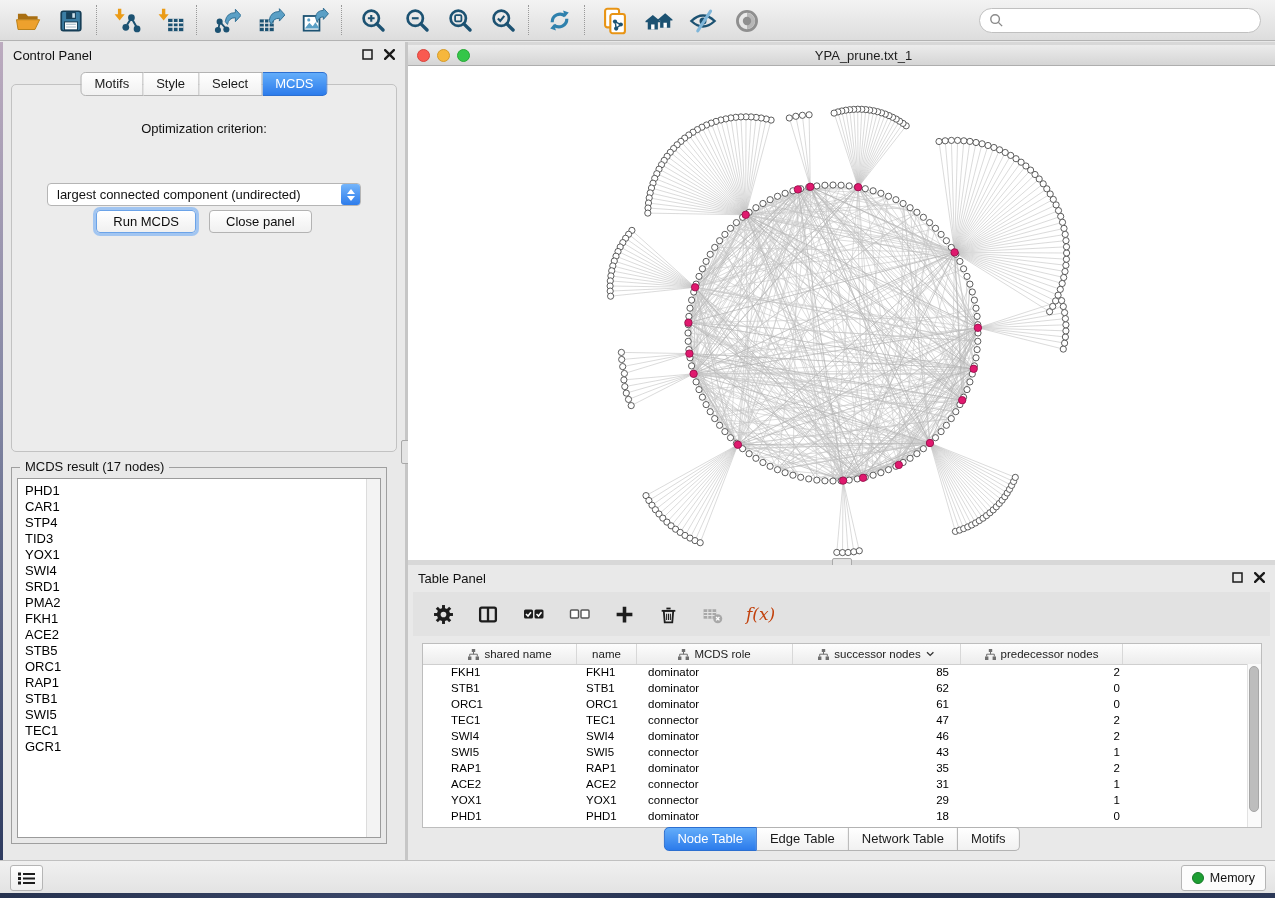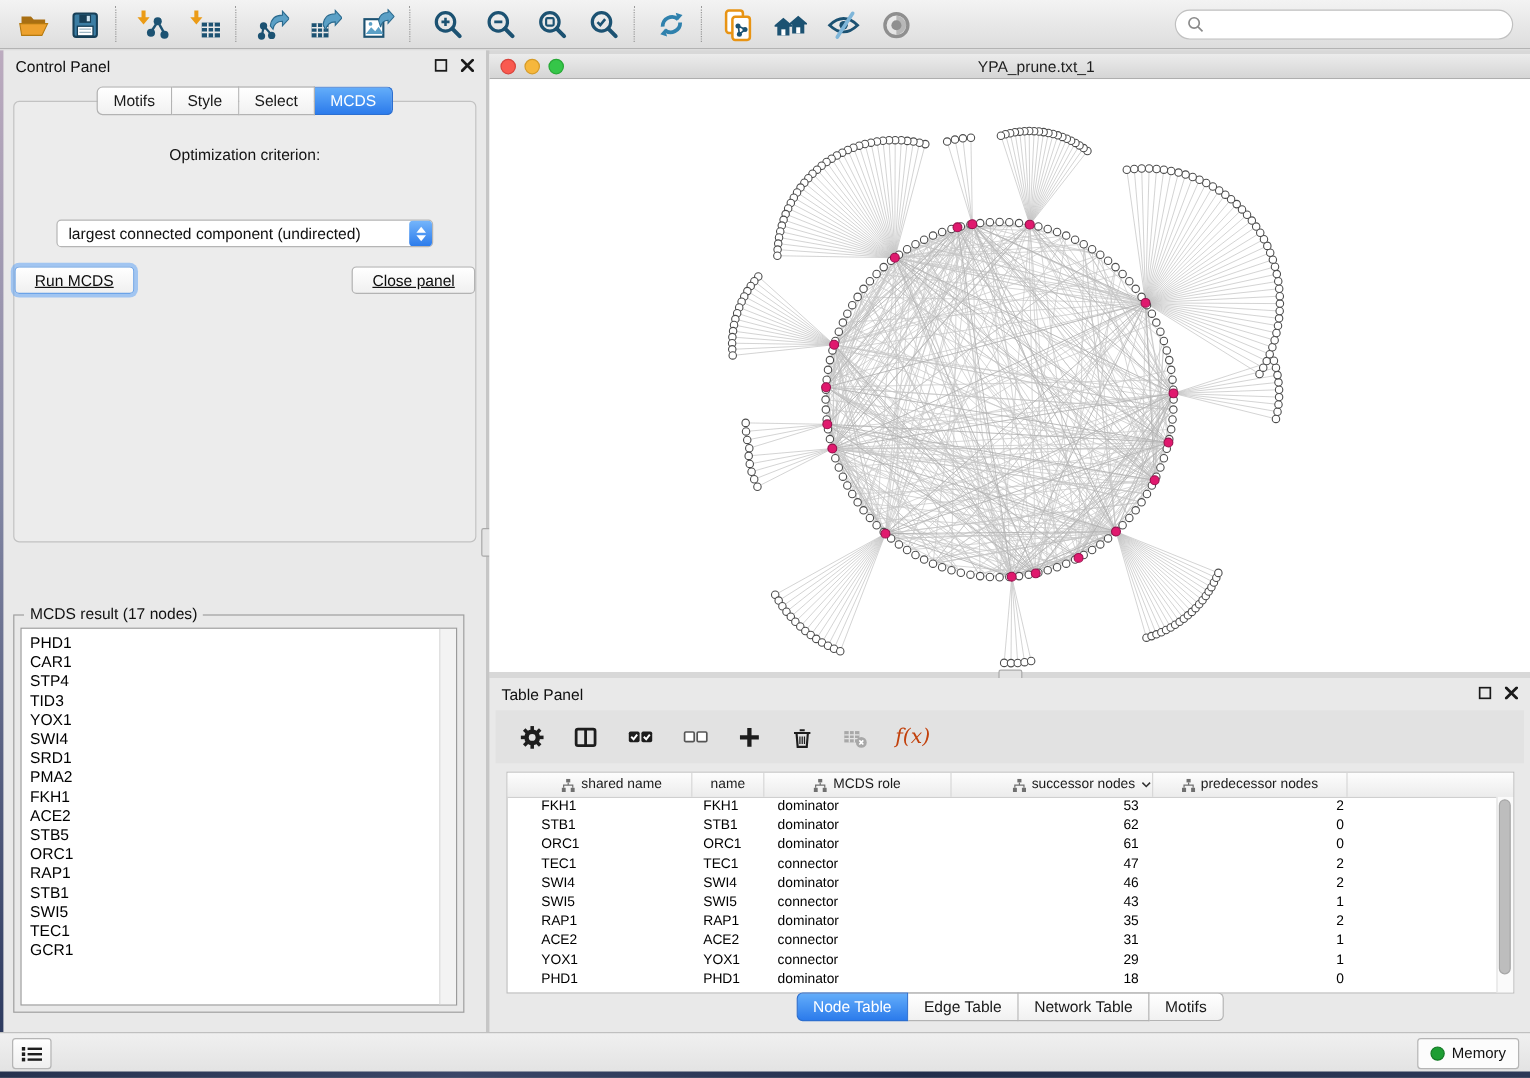--- a/index.html
+++ b/index.html
@@ -37,25 +37,25 @@
   .opt-label{padding-top:36px;text-align:center;font-size:13px;}
   .opt-row{margin-top:11px;display:flex;justify-content:center;}
   .select{width:314px;height:23px;background:#fff;border:1px solid #b5b5b5;border-radius:4px;
           display:flex;align-items:center;box-sizing:border-box;margin-top:36px;}
   .select .val{flex:1;font-size:13px;padding-left:9px;white-space:nowrap;}
   .stepper{width:19px;height:21px;margin-right:0px;border-radius:3px;
            background:linear-gradient(#74b5fb,#2d7ceb);display:flex;flex-direction:column;
            align-items:center;justify-content:center;gap:2px;}
   .tri-up{width:0;height:0;border-left:4px solid transparent;border-right:4px solid transparent;border-bottom:5px solid #fff;}
   .tri-dn{width:0;height:0;border-left:4px solid transparent;border-right:4px solid transparent;border-top:5px solid #fff;}
-  .btn-row{margin-top:16px;display:flex;justify-content:space-between;gap:13px;text-decoration:underline;}
+  .btn-row{margin-top:4px;display:flex;justify-content:center;gap:13px;}
   .pbtn{height:23px;padding:0 16px;font-size:13px;background:linear-gradient(#ffffff,#f0f0f0);
         border:1px solid #b3b3b3;border-radius:4px;color:#0d0d0d;font-family:inherit;}
   .pbtn.focused{box-shadow:0 0 0 3px rgba(100,165,245,.55);border-color:#6ba3e8;}
-  .fieldset{position:absolute;left:8px;right:18px;top:425px;bottom:16px;border:1px solid #9f9f9f;background:#e9e9e9;margin-top:45px;}
+  .fieldset{position:absolute;left:8px;right:18px;top:425px;bottom:16px;border:1px solid #9f9f9f;background:#e9e9e9;}
   .legend{position:absolute;top:-9px;left:8px;background:#e9e9e9;padding:0 5px;font-size:13px;}
   .mcds-list{position:absolute;left:5px;right:5px;top:10px;bottom:5px;background:#fff;border:1px solid #9b9b9b;overflow:hidden;}
   .mcds-inner{position:absolute;left:7px;top:4px;right:22px;bottom:3px;font-size:13px;line-height:16px;color:#000;}
   .mcds-scroll{position:absolute;right:0;top:0;bottom:0;width:13px;background:#f3f3f3;border-left:1px solid #dcdcdc;}
   
   .netwin{position:absolute;left:0;top:3px;right:0;height:515px;background:#fff;}
   .nettitle{position:absolute;top:0;left:0;right:0;height:21px;background:linear-gradient(#ececec,#d5d5d5);
             border-bottom:1px solid #aeaeae;box-sizing:border-box;}
   .lights{position:absolute;left:9px;top:4px;display:flex;gap:7px;}
   .light{width:13px;height:13px;border-radius:50%;box-sizing:border-box;}
@@ -66,21 +66,21 @@
            background:#e2e2e2;border:1px solid #aaa;border-radius:2px;}
   
   .tpanel{position:absolute;top:523px;left:0;right:0;bottom:0;background:#e9e9e9;text-decoration:underline;}
   .tp-toolbar{position:absolute;top:27px;left:5px;right:5px;height:44px;background:#e2e2e2;
               display:flex;align-items:center;gap:23px;padding-left:20px;box-sizing:border-box;}
   .fx{font-family:"DejaVu Serif","Liberation Serif",serif;font-style:italic;font-size:17px;color:#c2410c;}
   .tbl{position:absolute;top:78px;left:14px;right:13px;height:185px;background:#fff;border:1px solid #bdbdbd;box-sizing:border-box;}
   .thead{display:flex;height:20px;background:linear-gradient(#fdfdfd,#ececec);border-bottom:1px solid #cfcfcf;}
   .hcell{display:flex;align-items:center;justify-content:center;gap:5px;font-size:11.5px;color:#1b1b1b;
          border-right:1px solid #d8d8d8;box-sizing:border-box;height:20px;}
-  .c0{width:133px;margin-left:21px;} .c1{width:60px;} .c2{width:156px;} .c3{width:168px;justify-content:flex-end;} .c4{width:162px;}
+  .c0{width:133px;margin-left:21px;} .c1{width:60px;} .c2{width:156px;} .c3{width:168px;} .c4{width:162px;}
   .hfill{flex:1;border-right:none;}
   .tbody{position:absolute;top:20px;left:0;right:14px;bottom:0;overflow:hidden;}
   .trow{display:flex;height:16px;align-items:center;font-size:11.5px;color:#000;}
   .tcell{box-sizing:border-box;white-space:nowrap;overflow:hidden;}
   .tcell.c0{padding-left:7px;} .tcell.c1{padding-left:9px;} .tcell.c2{padding-left:11px;}
   .tcell.c3{text-align:right;padding-right:12px;} .tcell.c4{text-align:right;padding-right:3px;}
   .tscroll{position:absolute;right:0;top:20px;bottom:0;width:14px;background:#fafafa;border-left:1px solid #e2e2e2;box-sizing:border-box;}
   .thumb{position:absolute;left:1px;top:2px;width:10px;height:146px;background:#bdbdbd;border:1px solid #a6a6a6;border-radius:5px;box-sizing:border-box;}
   .tp-tabs{position:absolute;bottom:9px;left:50%;transform:translateX(-50%);display:flex;align-items:flex-end;}
   
@@ -1391,21 +1391,21 @@
                 </svg>
               <span>predecessor nodes</span>
             </div>
             <div class="hcell hfill"></div>
           </div>
           <div class="tbody">
               <div class="trow">
                 <div class="tcell c0">FKH1</div>
                 <div class="tcell c1">FKH1</div>
                 <div class="tcell c2">dominator</div>
-                <div class="tcell c3">53</div>
+                <div class="tcell c3">85</div>
                 <div class="tcell c4">2</div>
               </div>
               <div class="trow">
                 <div class="tcell c0">STB1</div>
                 <div class="tcell c1">STB1</div>
                 <div class="tcell c2">dominator</div>
                 <div class="tcell c3">62</div>
                 <div class="tcell c4">0</div>
               </div>
               <div class="trow">

